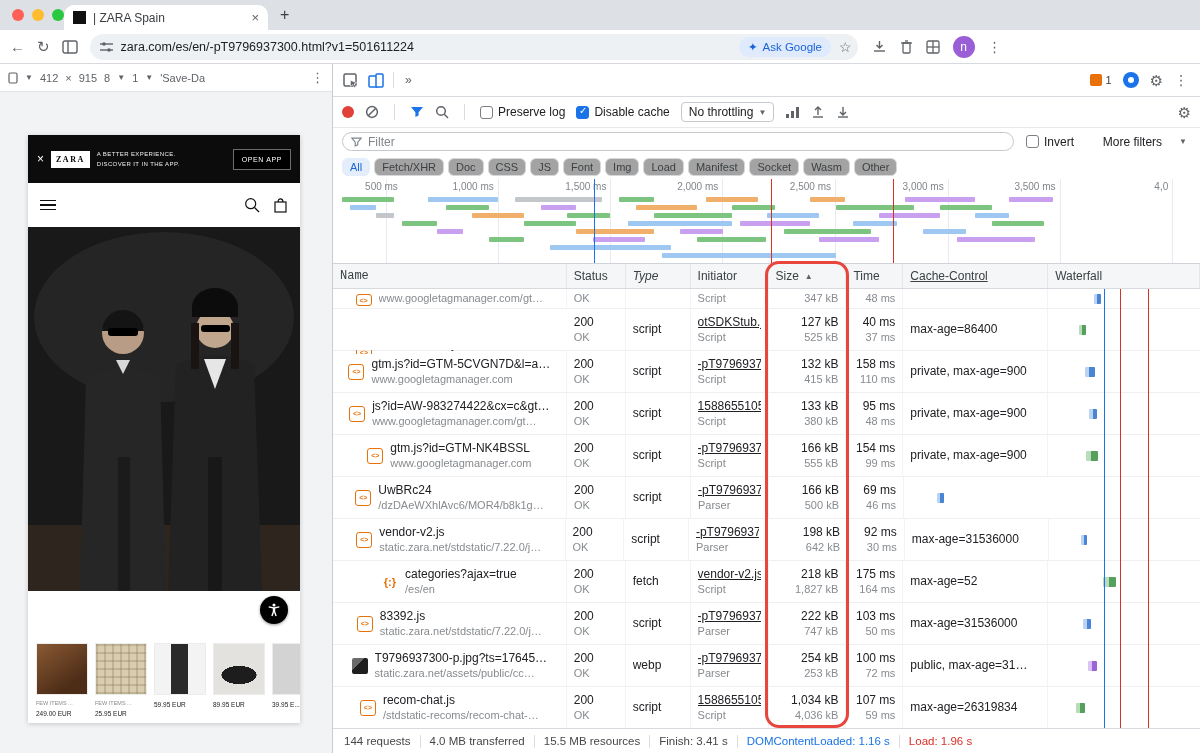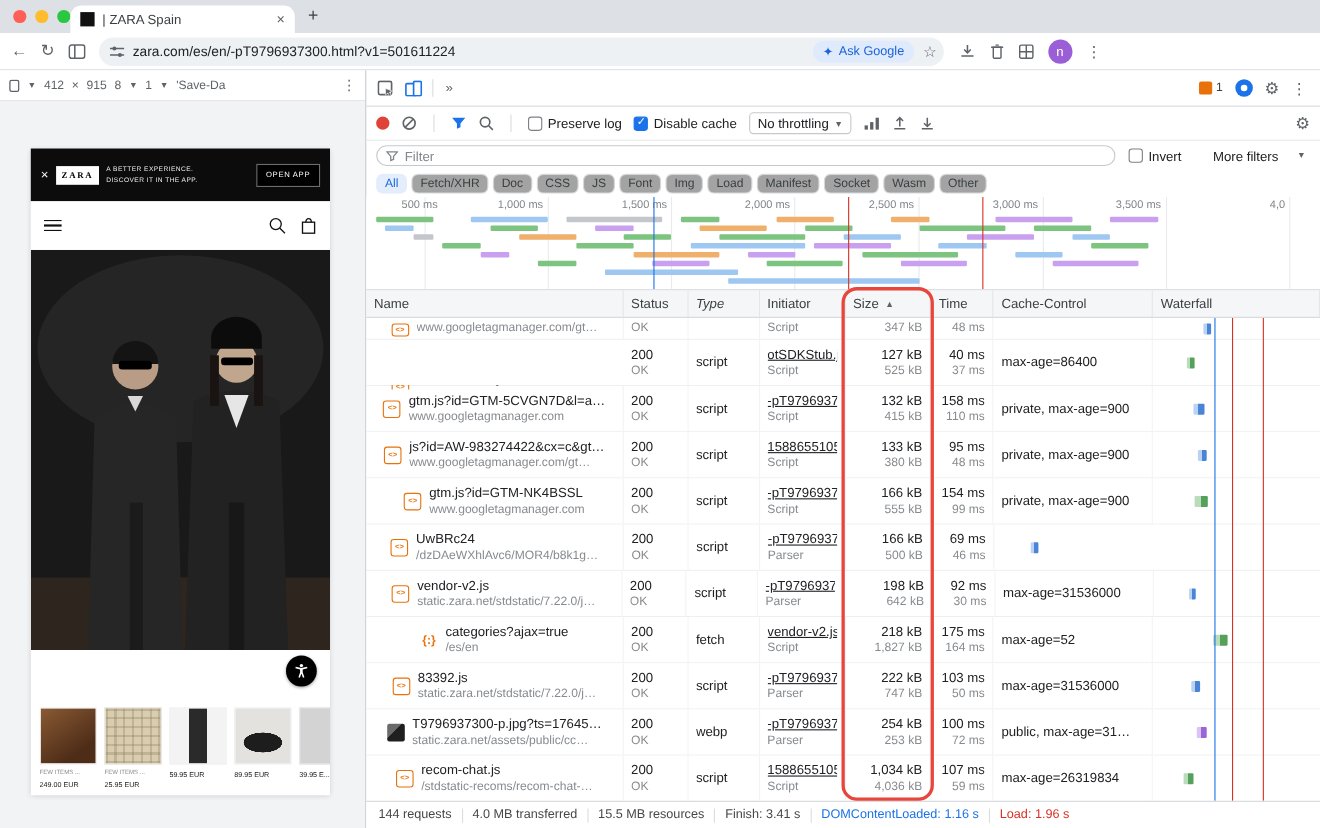--- a/index.html
+++ b/index.html
@@ -489,40 +489,40 @@
         <div class="ov-bar" style="left: 72%; top: 58px; width: 9%; background: rgb(201, 160, 240);"></div>
         <div class="ov-bar" style="left: 74%; top: 34px; width: 4%; background: rgb(158, 199, 242);"></div>
         <div class="ov-bar" style="left: 76%; top: 42px; width: 6%; background: rgb(124, 196, 127);"></div>
         <div class="ov-bar" style="left: 78%; top: 18px; width: 5%; background: rgb(201, 160, 240);"></div>
         <div class="ov-line blue" style="left: 30.1%;"></div>
         <div class="ov-line red" style="left: 50.5%;"></div>
         <div class="ov-line red" style="left: 64.6%;"></div>
       </div>
 
     <div class="dt-thead">
-        <div class="th" style="width: 234px;">
+        <div class="th" style="width: 234px; font-family: Liberation Mono, monospace;">
           <div style="overflow: hidden;">Name</div>
         </div>
         <div class="th" style="width: 59px;">
           <div style="overflow: hidden;">Status</div>
         </div>
         <div class="th" style="width: 65px;">
           <div style="overflow: hidden; font-style: italic;">Type</div>
         </div>
         <div class="th" style="width: 78px;">
           <div style="overflow: hidden;">Initiator</div>
         </div>
         <div class="th" style="width: 78px;">
           <div style="overflow: hidden;">Size</div>
           <div class="sort-arrow">▲</div>
         </div>
         <div class="th" style="width: 57px;">
           <div style="overflow: hidden;">Time</div>
         </div>
-        <div class="th" style="width: 145px;">
+        <div class="th" style="width: 145px; text-decoration: underline;">
           <div style="overflow: hidden;">Cache-Control</div>
         </div>
         <div class="th" style="width: 152px;">
           <div style="overflow: hidden;">Waterfall</div>
         </div>
       </div>
     <div class="dt-tbody">
         <div class="net-row partial">
           <div class="c name" style="width: 234px;">
             <div class="req-ic script">&lt;&gt;</div>

